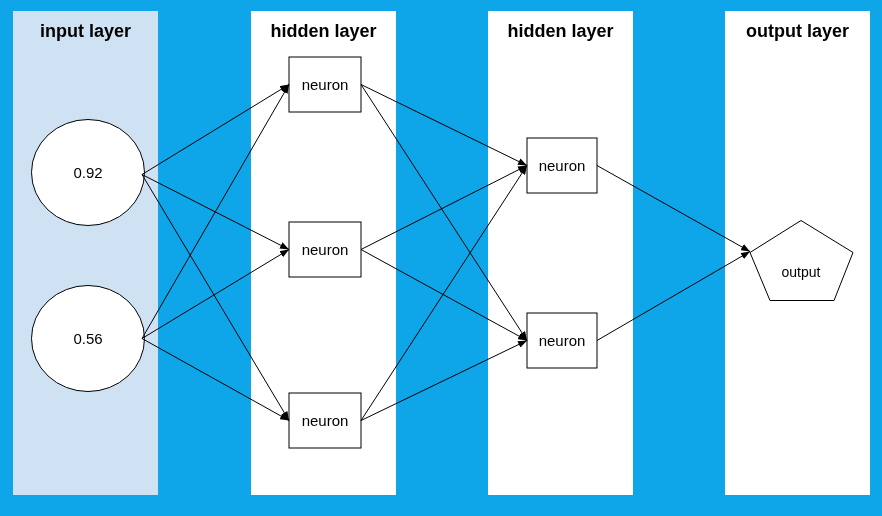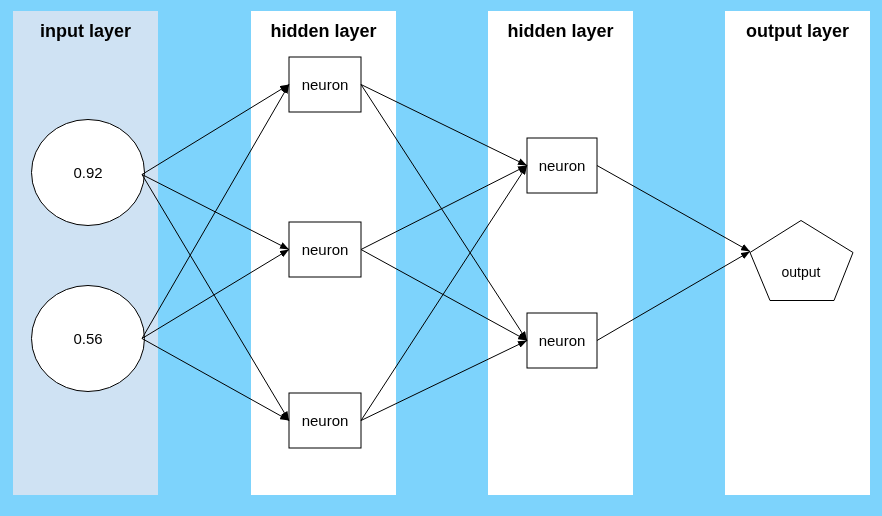--- a/index.html
+++ b/index.html
@@ -4,21 +4,21 @@
 <style>
   html, body {
     margin: 0;
     padding: 0;
     background: #000000;
   }
   .stage {
     position: relative;
     width: 882px;
     height: 516px;
-    background: #7dd3fc;
+    background: #0ea5e9;
     overflow: hidden;
   }
   svg { display: block; }
   .layer-title {
     font-family: "Liberation Sans", sans-serif;
     font-size: 18px;
     font-weight: 700;
     fill: #000000;
     text-anchor: middle;
   }

